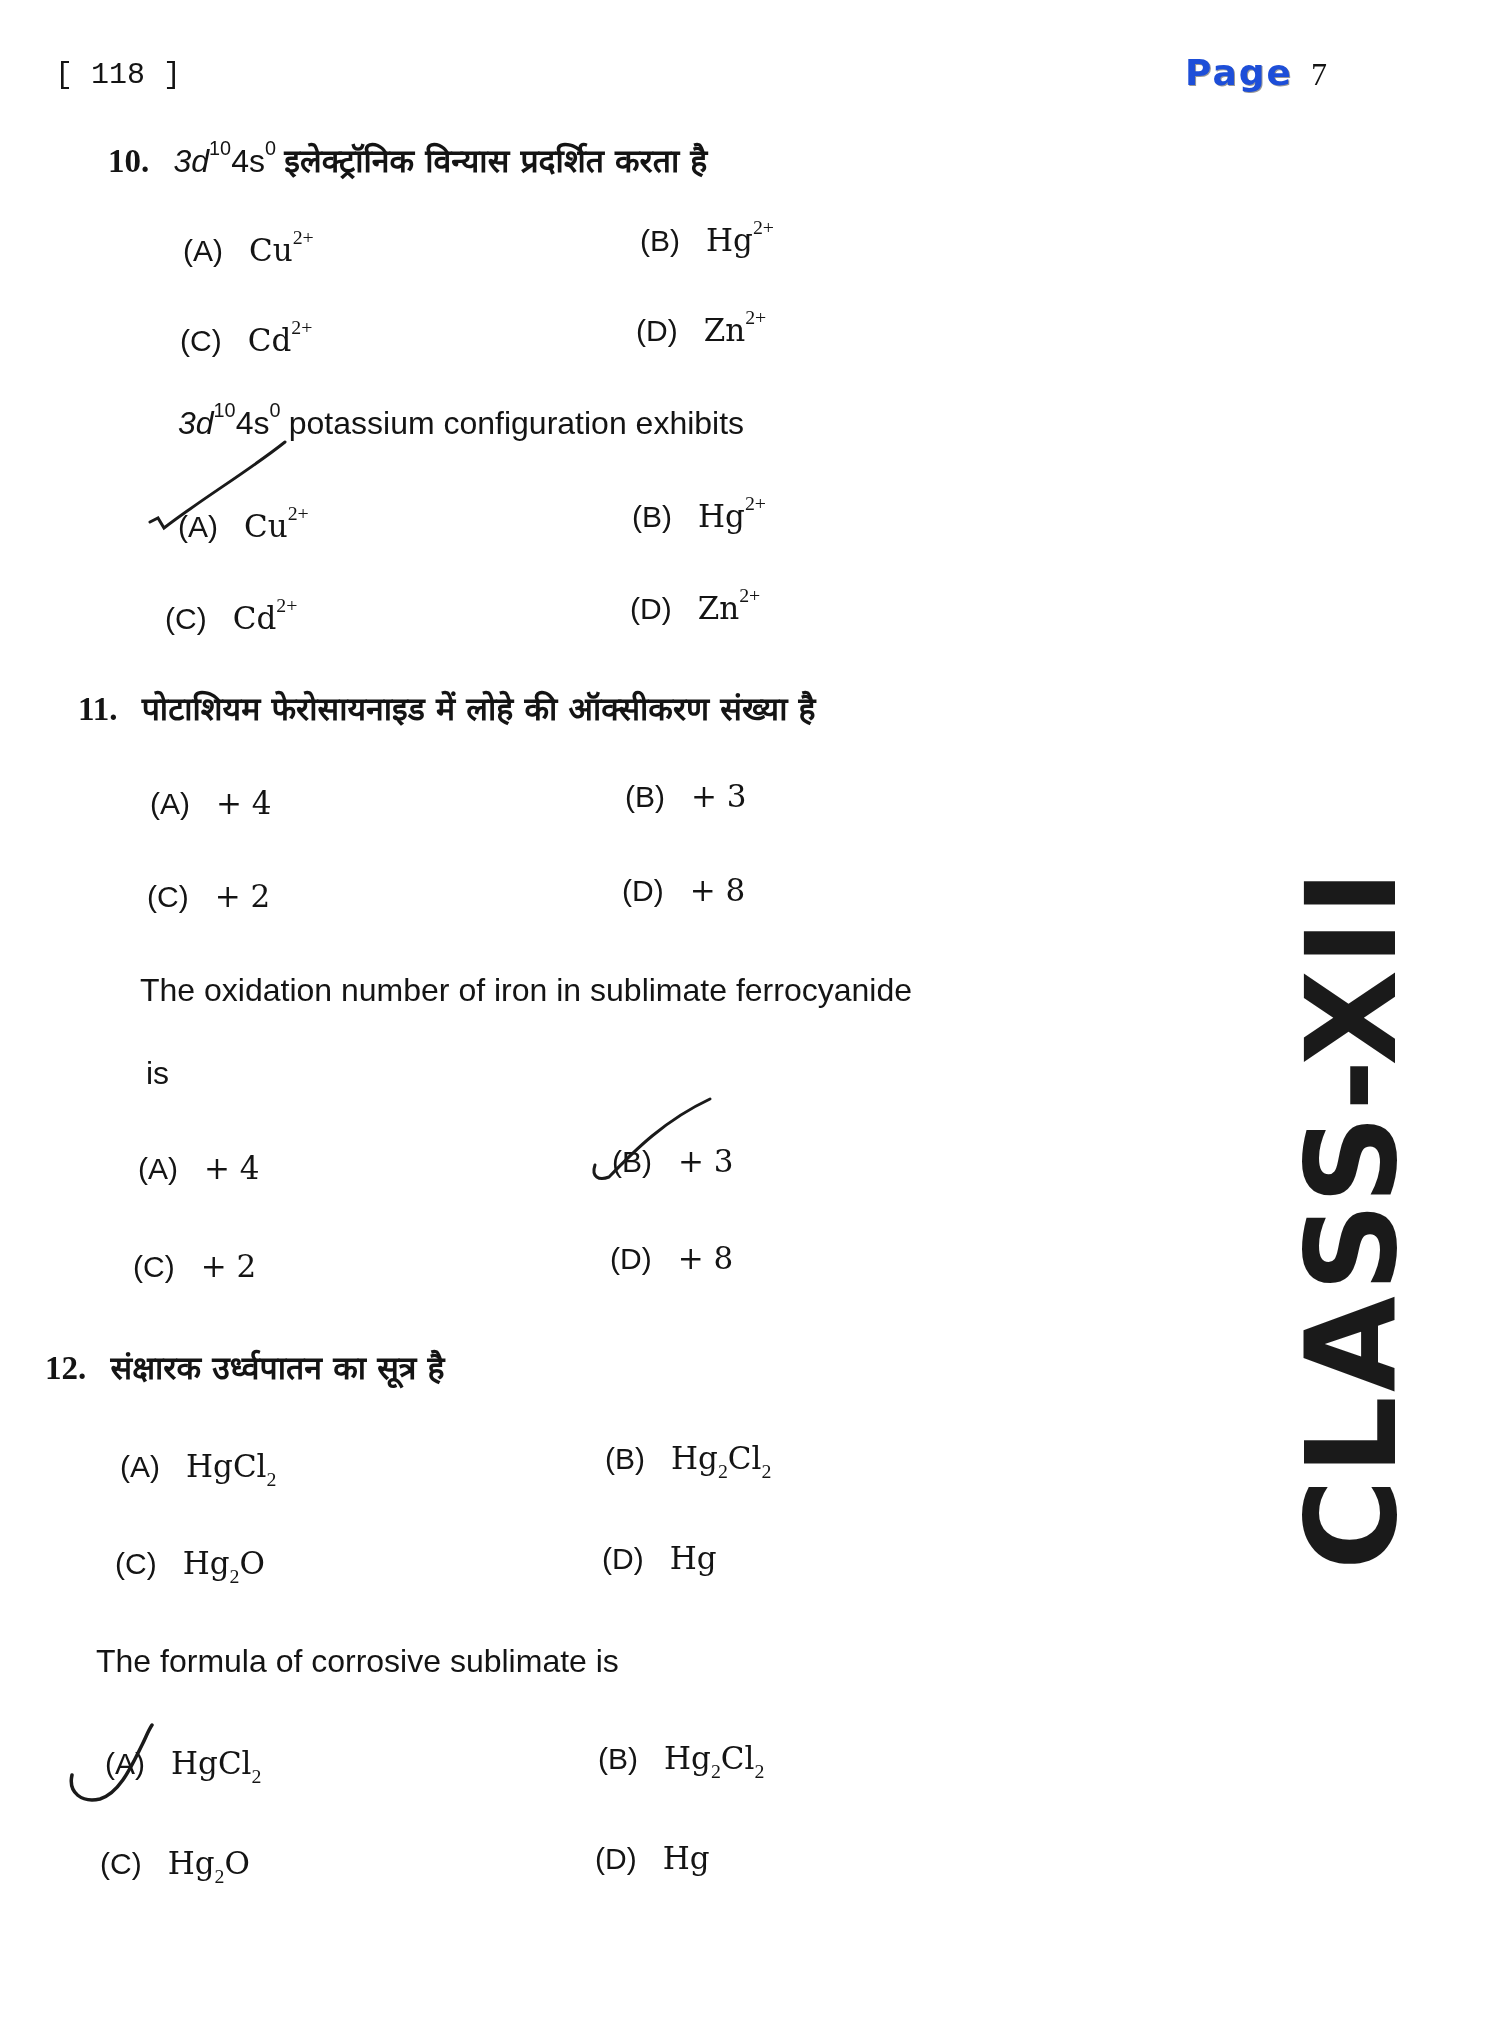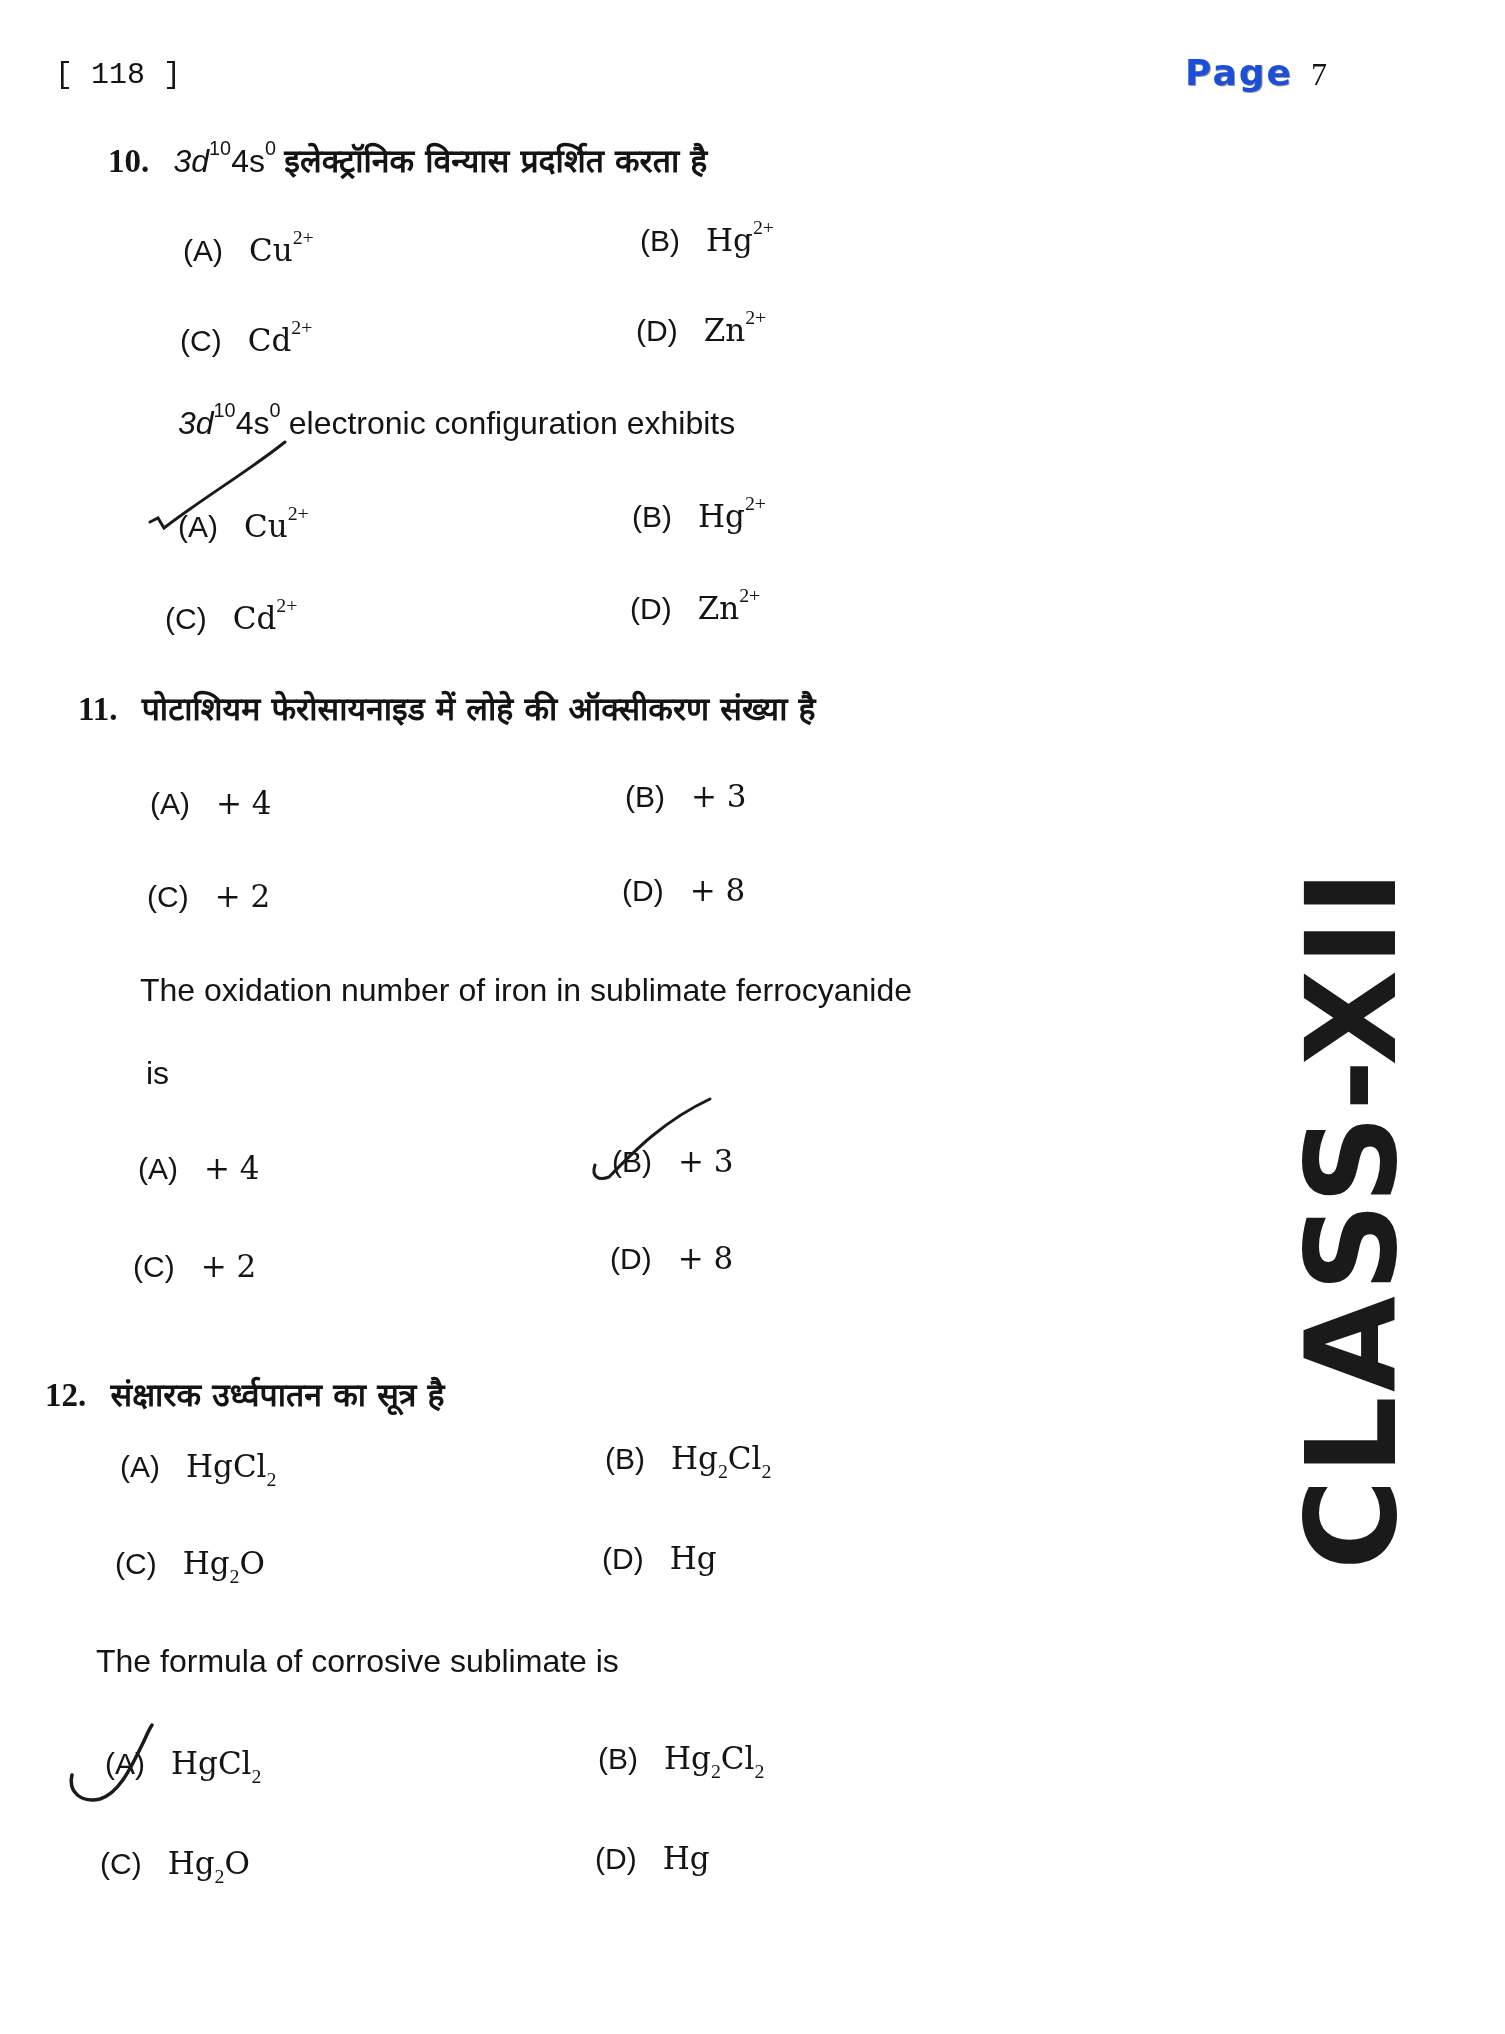--- a/index.html
+++ b/index.html
@@ -50,21 +50,21 @@
   <span class="en"><span class="it">3d</span><sup>10</sup><span>4s</span><sup>0</sup></span>
   <span class="hi">इलेक्ट्रॉनिक विन्यास प्रदर्शित करता है</span>
 </div>
 <div class="abs opt" style="left:183px; top:232px;"><span class="lbl">(A)</span><span class="val">Cu</span><sup>2+</sup></div>
 <div class="abs opt" style="left:640px; top:222px;"><span class="lbl">(B)</span><span class="val">Hg</span><sup>2+</sup></div>
 <div class="abs opt" style="left:180px; top:322px;"><span class="lbl">(C)</span><span class="val">Cd</span><sup>2+</sup></div>
 <div class="abs opt" style="left:636px; top:312px;"><span class="lbl">(D)</span><span class="val">Zn</span><sup>2+</sup></div>
 
 <div class="abs q-line" style="left:178px; top:405px;">
   <span class="en"><span class="it">3d</span><sup>10</sup><span>4s</span><sup>0</sup></span>
-  <span class="en">electronic configuration exhibits</span>
+  <span class="en">potassium configuration exhibits</span>
 </div>
 <div class="abs opt" style="left:178px; top:508px;"><span class="lbl">(A)</span><span class="val">Cu</span><sup>2+</sup></div>
 <div class="abs opt" style="left:632px; top:498px;"><span class="lbl">(B)</span><span class="val">Hg</span><sup>2+</sup></div>
 <div class="abs opt" style="left:165px; top:600px;"><span class="lbl">(C)</span><span class="val">Cd</span><sup>2+</sup></div>
 <div class="abs opt" style="left:630px; top:590px;"><span class="lbl">(D)</span><span class="val">Zn</span><sup>2+</sup></div>
 <svg class="tick" style="left:140px; top:430px;" width="200" height="120" viewBox="0 0 200 120">
   <path d="M10 92 L18 88 L24 98 C60 70 110 40 145 12" fill="none" stroke="#1a1a1a" stroke-width="3" stroke-linecap="round"></path>
 </svg>
 
 <div class="abs q-line" style="left:78px; top:686px;">
@@ -79,21 +79,21 @@
 <div class="abs en" style="left:140px; top:972px;">The oxidation number of iron in sublimate ferrocyanide</div>
 <div class="abs en" style="left:124px; top:1055px;margin-left:22px;">is</div>
 <div class="abs opt" style="left:138px; top:1150px;"><span class="lbl">(A)</span><span class="val">+ 4</span></div>
 <div class="abs opt" style="left:612px; top:1143px;"><span class="lbl">(B)</span><span class="val">+ 3</span></div>
 <div class="abs opt" style="left:133px; top:1248px;"><span class="lbl">(C)</span><span class="val">+ 2</span></div>
 <div class="abs opt" style="left:610px; top:1240px;"><span class="lbl">(D)</span><span class="val">+ 8</span></div>
 <svg class="tick" style="left:585px; top:1095px;" width="140" height="100" viewBox="0 0 140 100">
   <path d="M10 70 C6 82 14 86 24 82 C50 55 80 25 125 4" fill="none" stroke="#1a1a1a" stroke-width="3" stroke-linecap="round"></path>
 </svg>
 
-<div class="abs q-line" style="left:45px; top:1345px;margin-top:27px;">
+<div class="abs q-line" style="left:45px; top:1345px;">
   <span class="num">12.</span>
   <span class="hi">संक्षारक उर्ध्वपातन का सूत्र है</span>
 </div>
 <div class="abs opt" style="left:120px; top:1448px;"><span class="lbl">(A)</span><span class="val">HgCl</span><sub>2</sub></div>
 <div class="abs opt" style="left:605px; top:1440px;"><span class="lbl">(B)</span><span class="val">Hg</span><sub>2</sub><span class="val">Cl</span><sub>2</sub></div>
 <div class="abs opt" style="left:115px; top:1545px;"><span class="lbl">(C)</span><span class="val">Hg</span><sub>2</sub><span class="val">O</span></div>
 <div class="abs opt" style="left:602px; top:1540px;"><span class="lbl">(D)</span><span class="val">Hg</span></div>
 
 <div class="abs en" style="left:96px; top:1643px;">The formula of corrosive sublimate is</div>
 <div class="abs opt" style="left:105px; top:1745px;"><span class="lbl">(A)</span><span class="val">HgCl</span><sub>2</sub></div>

